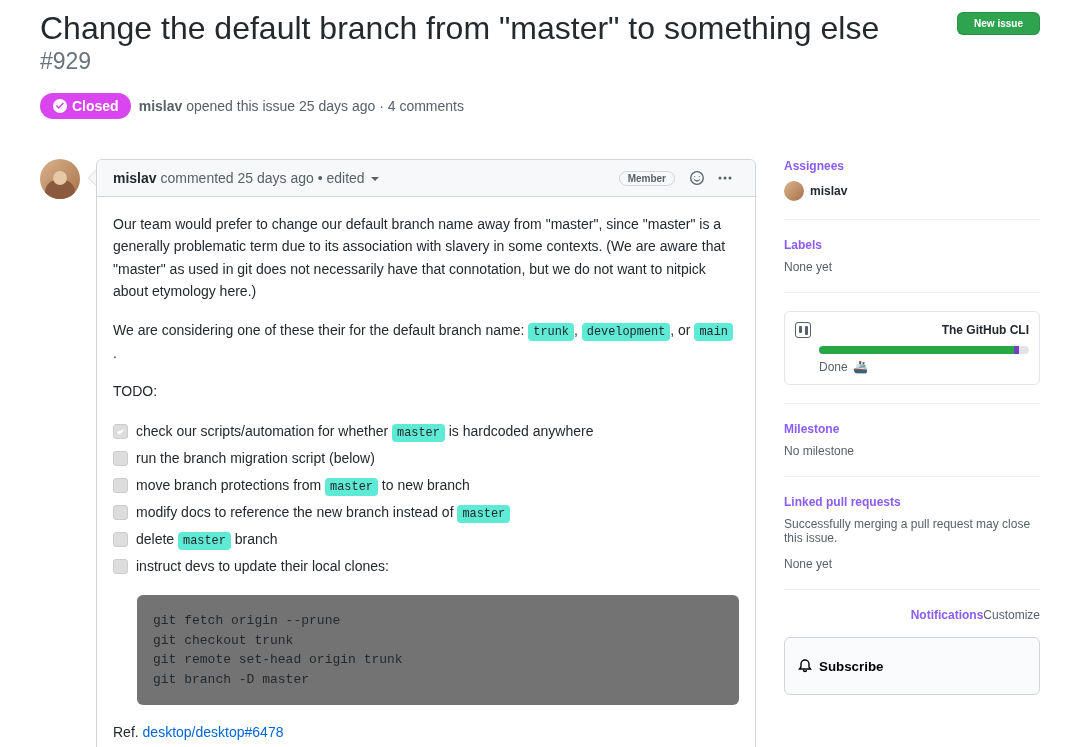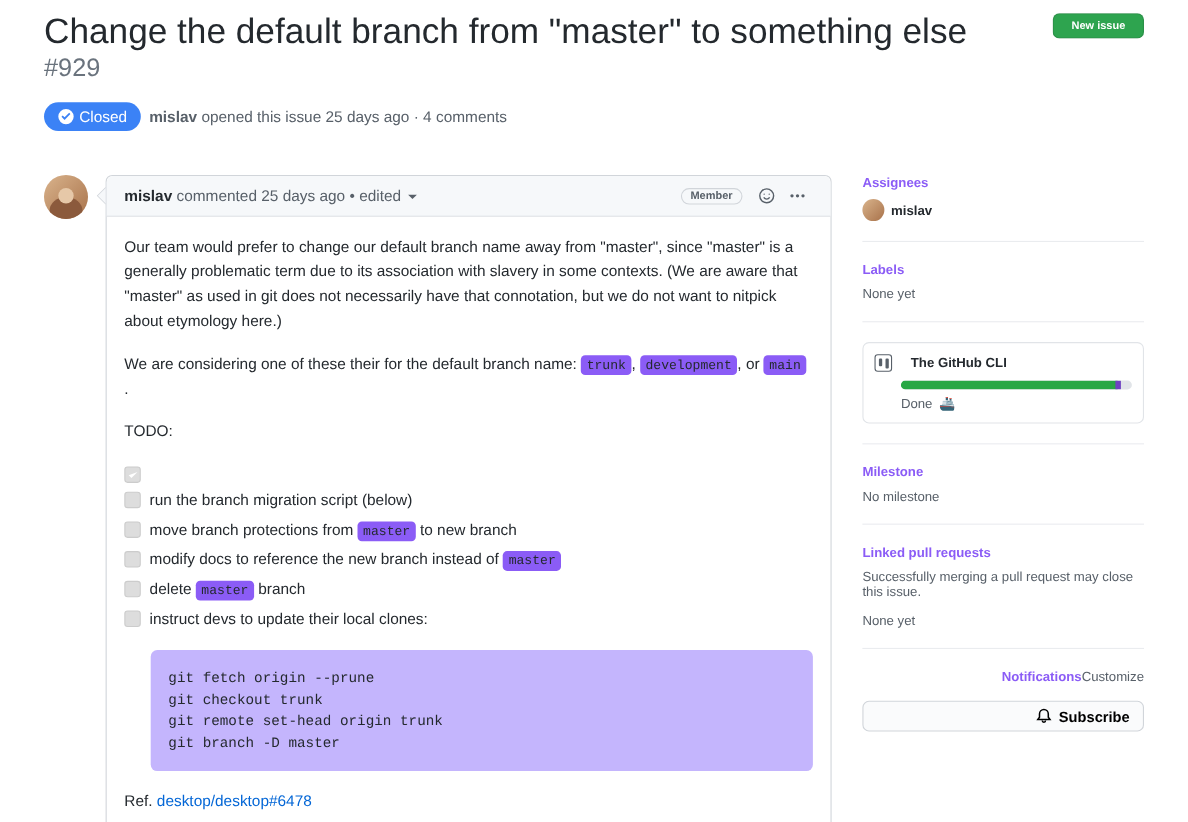--- a/index.html
+++ b/index.html
@@ -44,25 +44,25 @@
     margin-top: 4px;
   }
   .meta-row {
     margin-top: 18px;
     padding-bottom: 16px;
     display: flex;
     align-items: center;
     gap: 8px;
   }
   .state-badge {
-    background: #3b82f6;
+    background: #d946ef;
     color: #fff;
     border-radius: 20px;
     padding: 5px 12px;
-    font-weight: 400;
+    font-weight: 700;
     font-size: 14px;
     display: inline-flex;
     align-items: center;
     gap: 4px;
   }
   .meta-text { color: #586069; }
   .meta-text .author { color: #586069; font-weight: 600; }
   .layout {
     display: flex;
     gap: 28px;
@@ -139,37 +139,37 @@
     cursor:pointer;
     display:inline-flex;
     align-items:center;
   }
   .comment-body {
     padding: 16px;
     line-height: 1.6;
   }
   .comment-body p { margin: 0 0 16px 0; }
   code.inline {
-    background: #8b5cf6;
+    background: #5eead4;
     border-radius: 4px;
     padding: 2px 5px;
     font-family: SFMono-Regular, Consolas, "Liberation Mono", monospace;
     font-size: 85%;
   }
   .task-list { list-style:none; padding:0; margin:0 0 16px 0; }
   .task-list li { padding: 2px 0; display:flex; align-items:flex-start; gap:8px; }
   .chk {
     width:15px; height:15px; border-radius:3px;
     background:#ddd; border:1px solid #ccc;
     flex-shrink:0; margin-top:4px;
     display:inline-flex; align-items:center; justify-content:center;
   }
   .chk svg { width:10px; height:10px; }
   pre.codeblock {
-    background:#c4b5fd;
+    background:#737373;
     border-radius:6px;
     padding:16px;
     margin: 6px 0 16px 24px;
     overflow-x:auto;
     font-family: SFMono-Regular, Consolas, "Liberation Mono", monospace;
     font-size: 13px;
     line-height:1.5;
   }
   .link { color:#0366d6; text-decoration:none; cursor:pointer; }
   .side-block {
@@ -185,21 +185,21 @@
   .mini-avatar {
     width:20px; height:20px; border-radius:50%;
     background:linear-gradient(135deg,#d9b38c,#a8724a);
     position:relative; overflow:hidden;
   }
   .project-card {
     border:1px solid #e1e4e8;
     border-radius:6px;
     padding:10px;
   }
-  .project-header { display:flex; gap:17px; align-items:center; font-weight:600; }
+  .project-header { display:flex; gap:17px; align-items:center; font-weight:600;justify-content:space-between; }
   .project-icon {
     width:16px; height:16px; border:1.6px solid #586069; border-radius:3px;
     position:relative; flex-shrink:0;
   }
   .project-icon::before, .project-icon::after {
     content:""; position:absolute; top:3px; width:3px; background:#586069; border-radius:1px;
   }
   .project-icon::before { left:3px; height:7px; }
   .project-icon::after { left:9px; height:9px; }
   .progress-bar {
@@ -212,22 +212,22 @@
   }
   .progress-end {
     position:absolute; right:5%; top:0; bottom:0; width:2%;
     background:#6f42c1;
   }
   .project-status {
     margin-left:24px; color:#586069; display:flex; align-items:center; gap:6px;
   }
   .subscribe-btn {
     width:100%; border:1px solid #d1d5da; border-radius:6px;
-    background:#fafbfc; padding:5px 12px; font-weight:600;
-    cursor:pointer; display:flex; align-items:center; justify-content:flex-end; gap:6px;
+    background:#fafbfc; padding:20px 12px; font-weight:600;
+    cursor:pointer; display:flex; align-items:center; justify-content:flex-start; gap:6px;
     margin:15px 0;
   }
   .customize { color:#586069; font-size:12px; cursor:pointer; }
   .closed-icon { width:16px; height:16px; }
   .caret-down {
     display:inline-block; width:0; height:0;
     border-left:4px solid transparent;
     border-right:4px solid transparent;
     border-top:4px solid #586069;
     vertical-align:middle; margin-left:2px;
@@ -293,20 +293,21 @@
                 <span>We are considering one of these their for the default branch name: </span><code class="inline">trunk</code><span>, </span><code class="inline">development</code><span>, or </span><code class="inline">main</code><span> .</span>
               </p>
               <p>TODO:</p>
               <ul class="task-list">
                 <li>
                     <span class="chk">
                       <svg viewBox="0 0 10 10" fill="#fff">
                         <path d="M1 5l2.5 2.5L9 2"></path>
                       </svg>
                     </span>
+                    <span><span>check our scripts/automation for whether </span><code class="inline">master</code><span> is hardcoded anywhere</span></span>
                   </li>
                 <li>
                     <span class="chk"></span>
                     <span>run the branch migration script (below)</span>
                   </li>
                 <li>
                     <span class="chk"></span>
                     <span><span>move branch protections from </span><code class="inline">master</code><span> to new branch</span></span>
                   </li>
                 <li>

